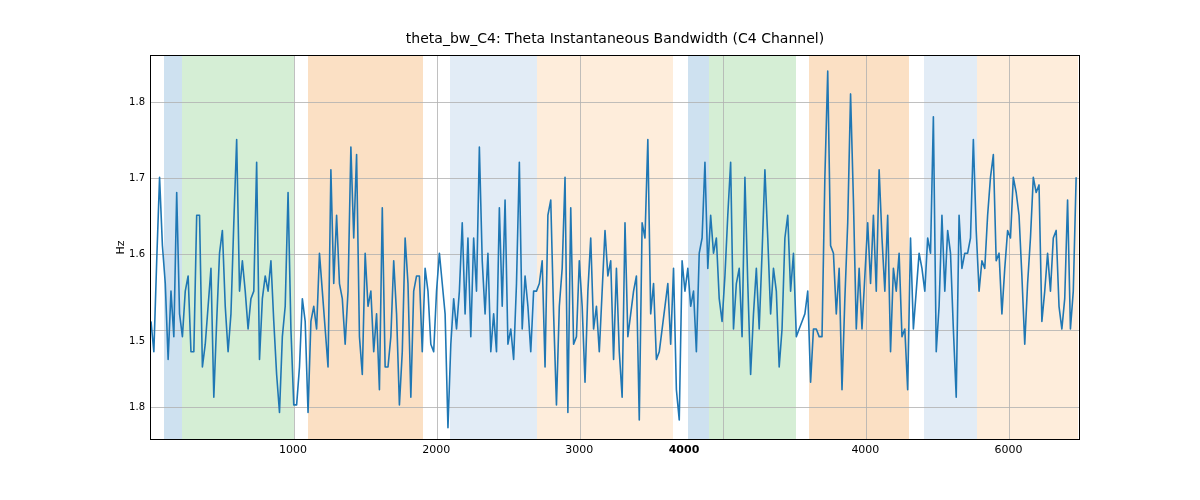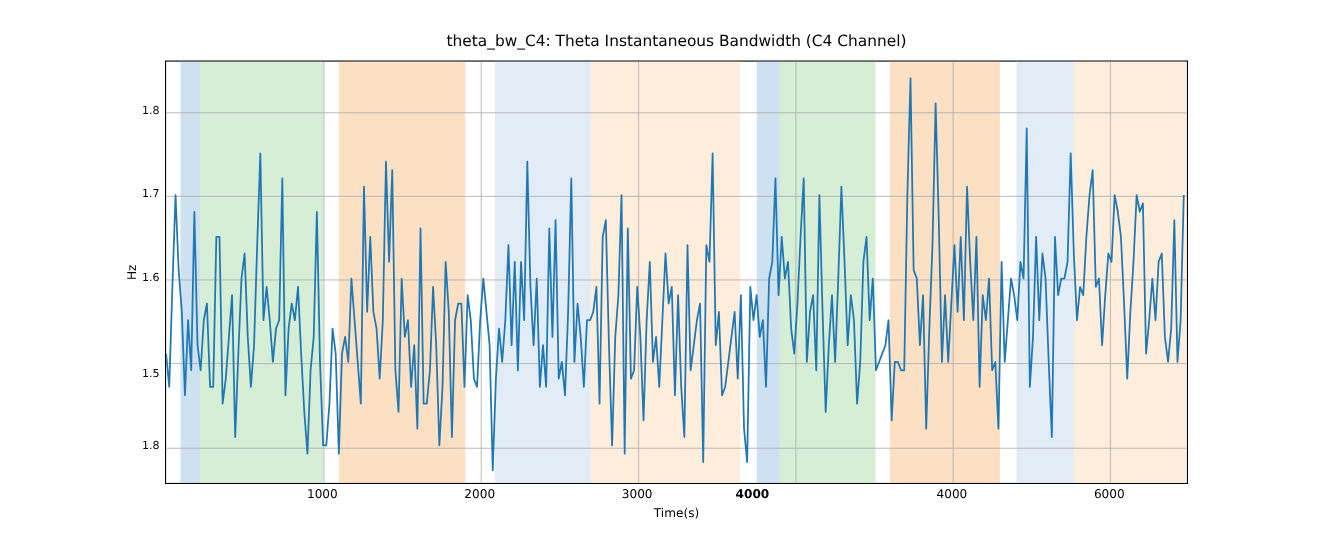--- a/index.html
+++ b/index.html
@@ -159,14 +159,13 @@
       <div class="xtick" style="left: 1008.46px;">6000</div>
     </div>
   <div id="yticks">
       <div class="ytick" style="top: 405.693px;">1.8</div>
       <div class="ytick" style="top: 340px;">1.5</div>
       <div class="ytick" style="top: 253.218px;">1.6</div>
       <div class="ytick" style="top: 176.98px;">1.7</div>
       <div class="ytick" style="top: 100.743px;">1.8</div>
     </div>
 
-  <div class="xlabel">Time(s)</div>
 </div>
 
 </body></html>

